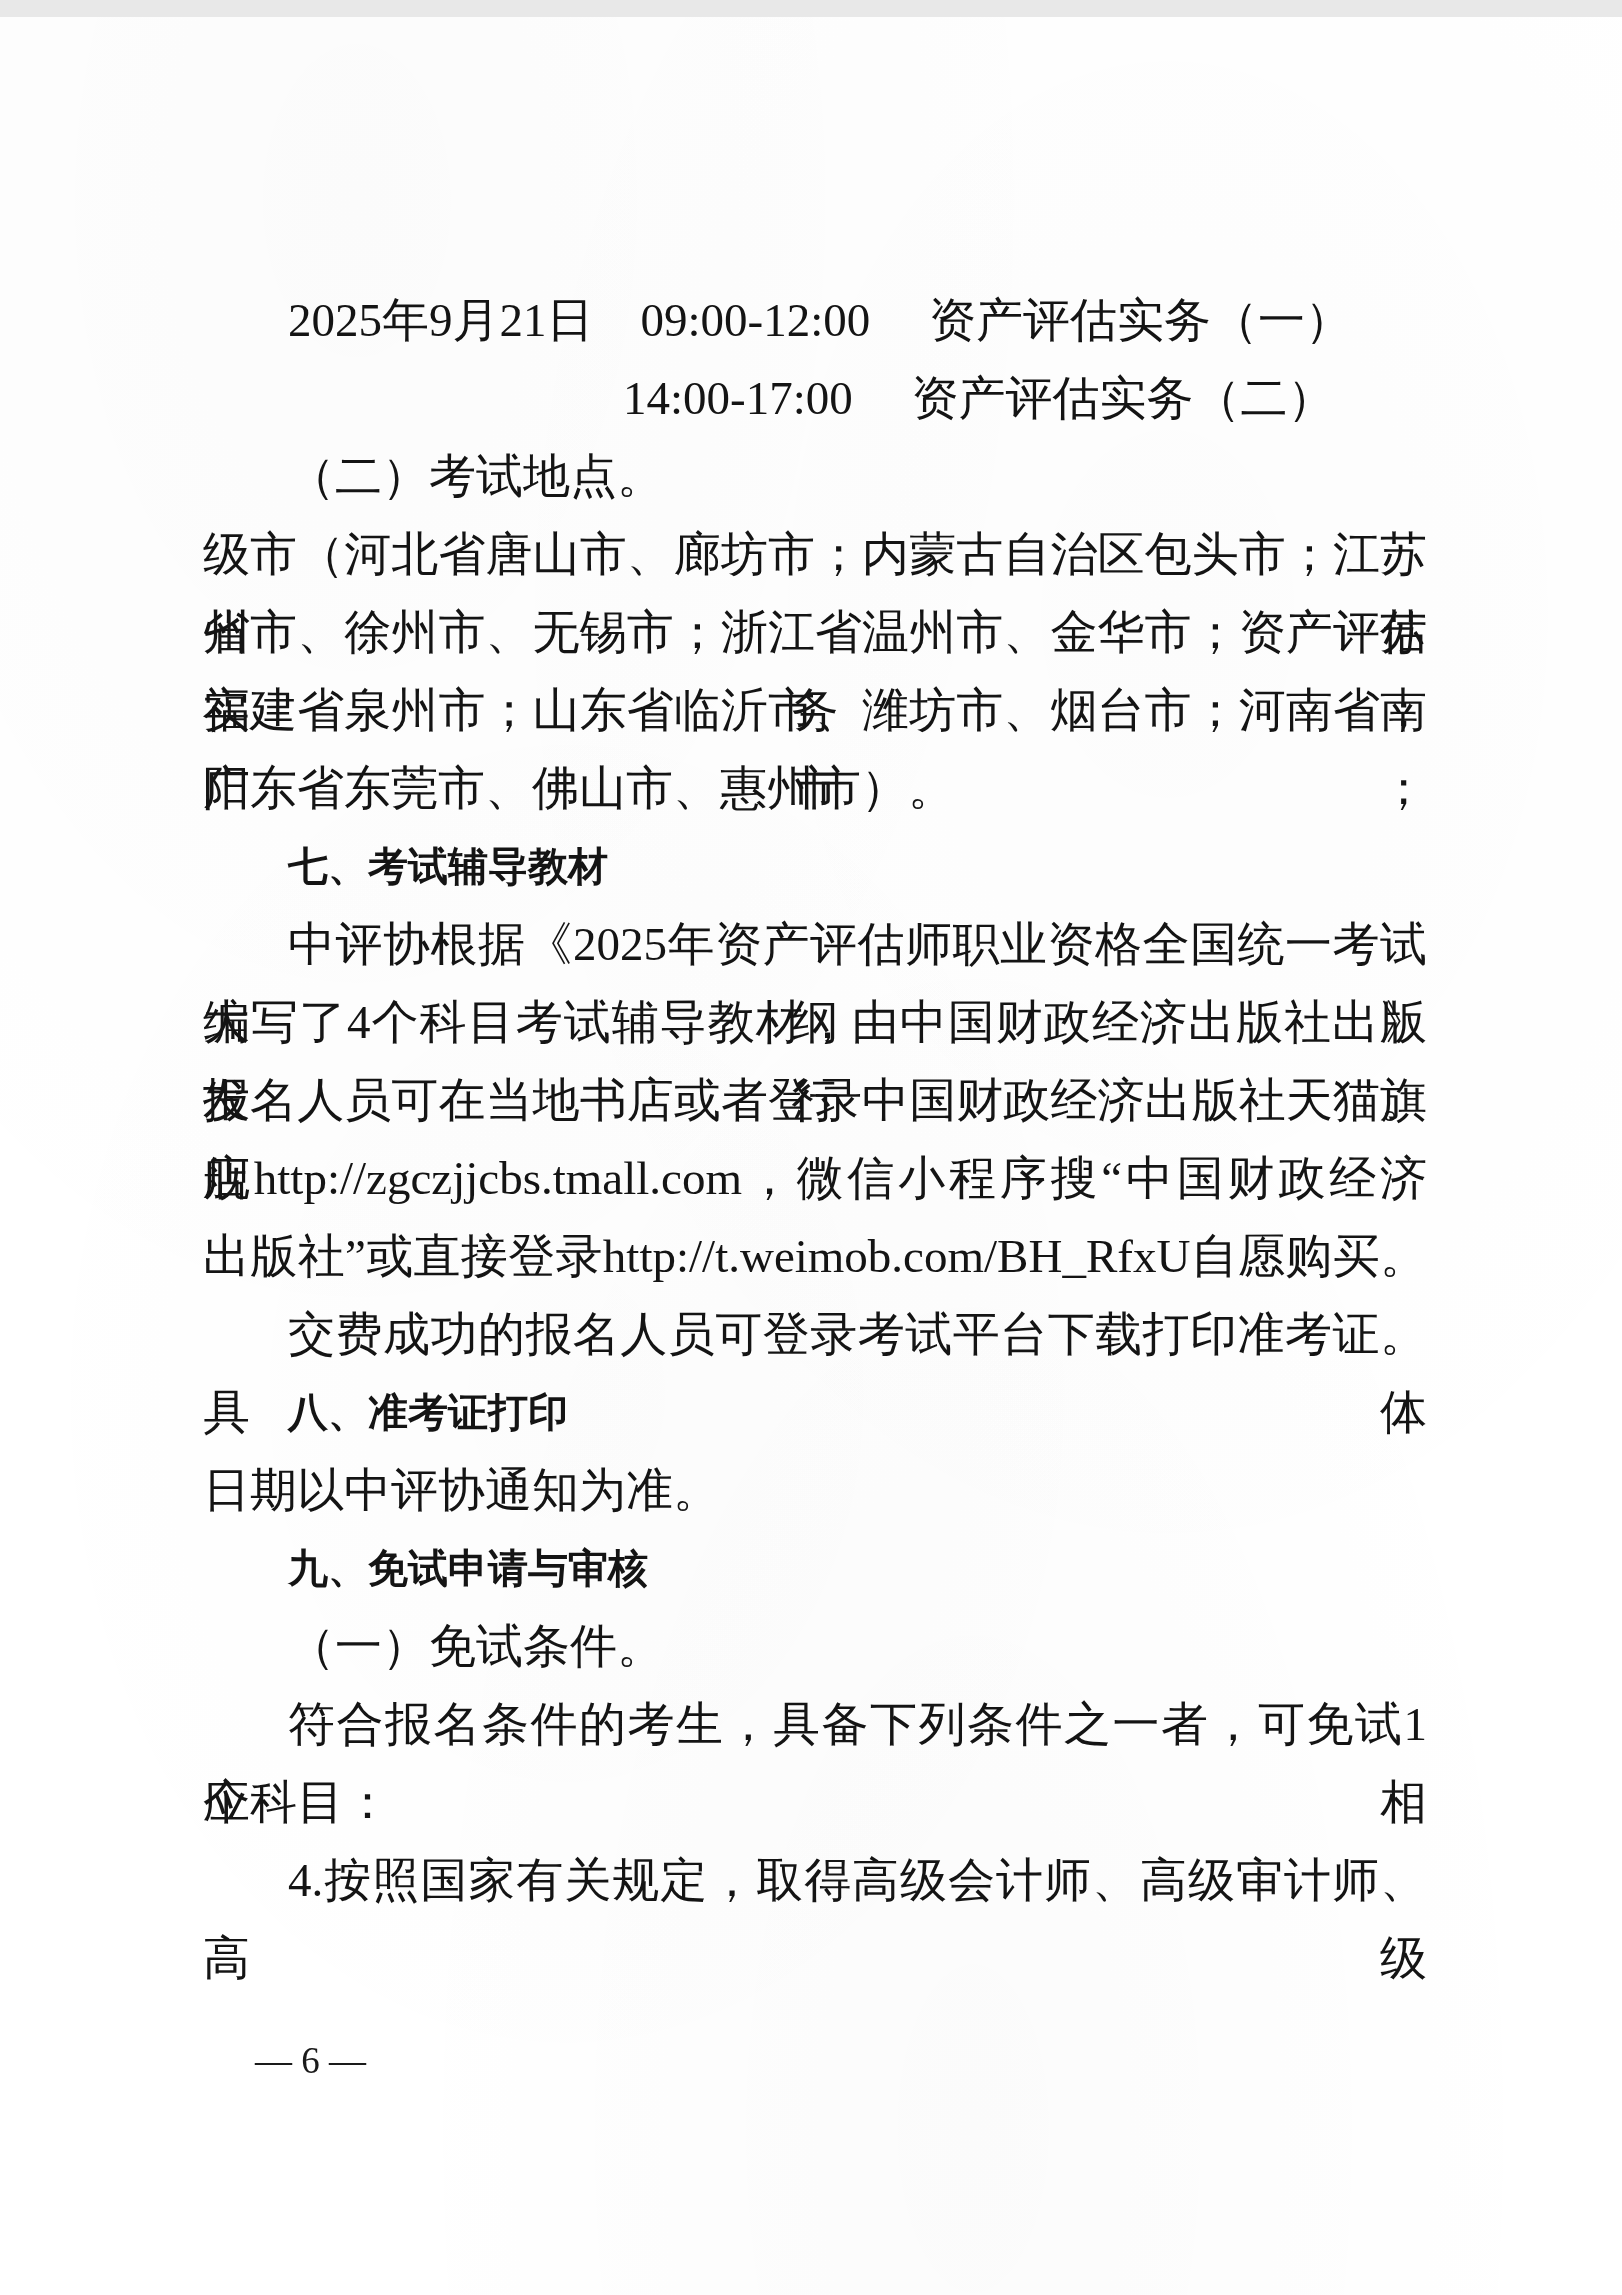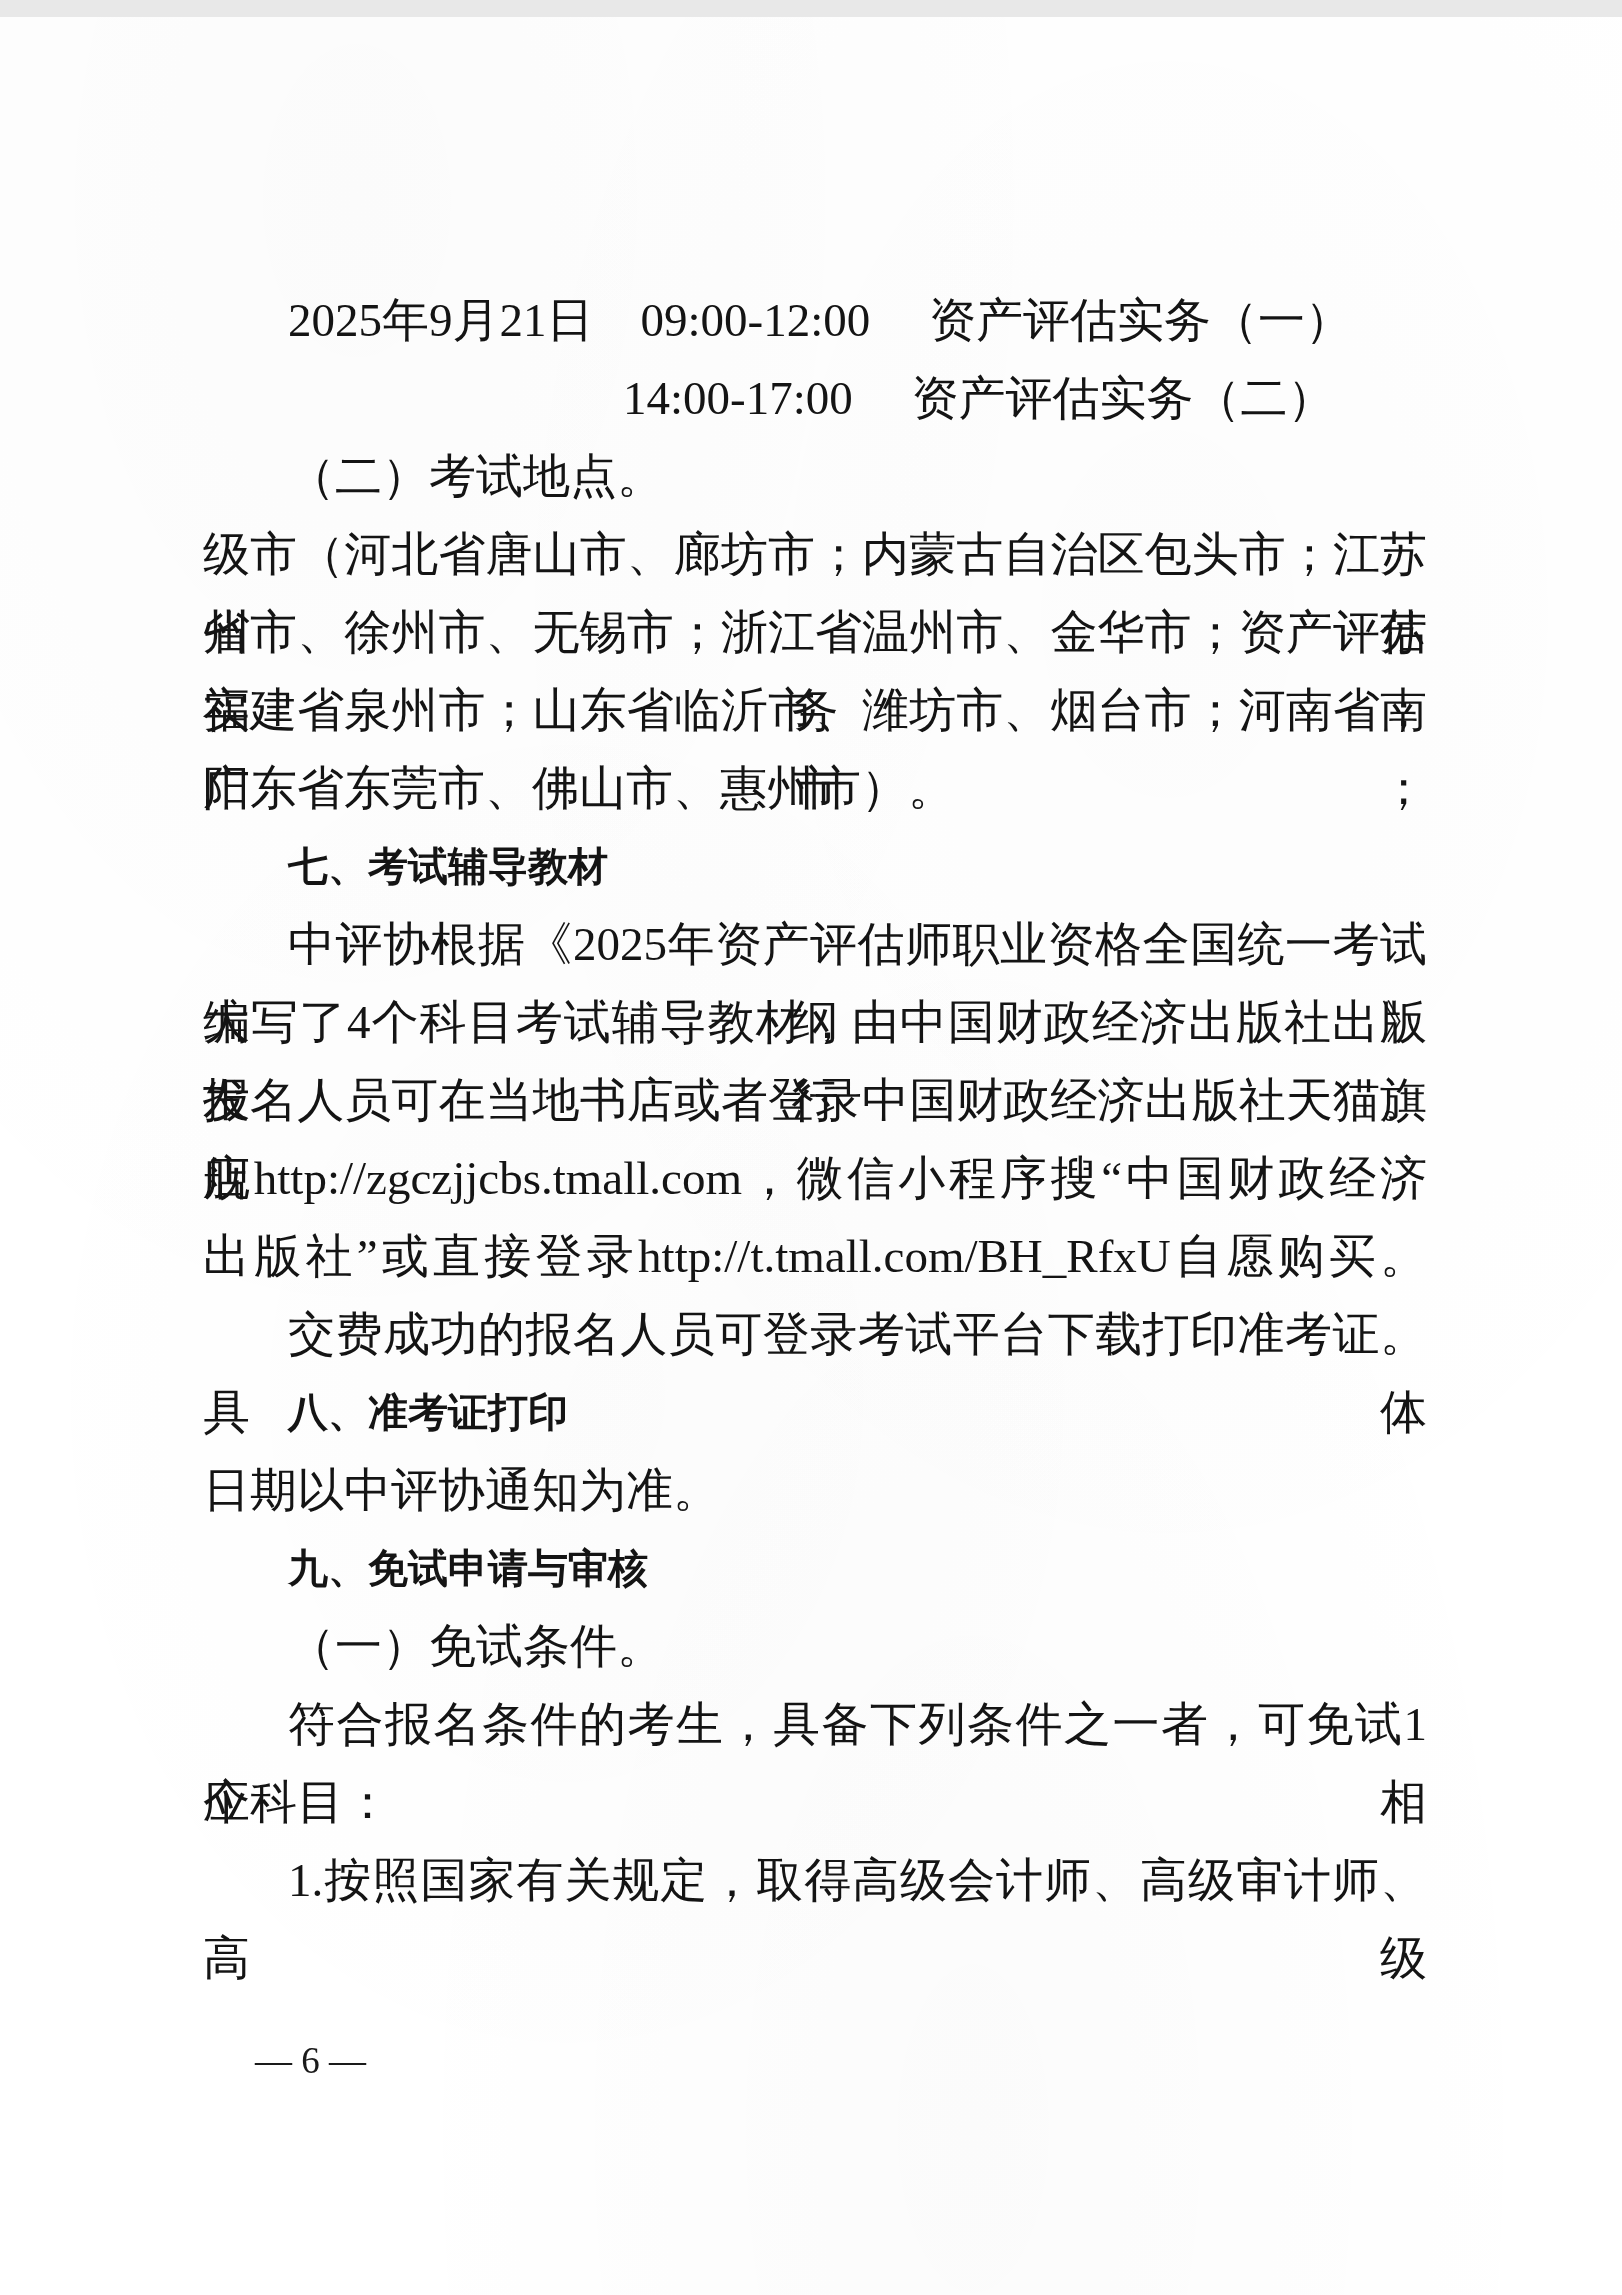--- a/index.html
+++ b/index.html
@@ -74,26 +74,26 @@
     <div class="line i2">（二）考试地点。</div>
     <div class="line fill">级市（河北省唐山市、廊坊市；内蒙古自治区包头市；江苏省苏</div>
     <div class="line fill">州市、徐州市、无锡市；浙江省温州市、金华市；资产评估实务；</div>
     <div class="line fill">福建省泉州市；山东省临沂市、潍坊市、烟台市；河南省南阳市；</div>
     <div class="line">广东省东莞市、佛山市、惠州市）。</div>
     <div class="line i2 b">七、考试辅导教材</div>
     <div class="line i2 fill">中评协根据《2025年资产评估师职业资格全国统一考试大纲》</div>
     <div class="line fill">编写了4个科目考试辅导教材，由中国财政经济出版社出版发行。</div>
     <div class="line fill">报名人员可在当地书店或者登录中国财政经济出版社天猫旗舰</div>
     <div class="line fill">店http://zgczjjcbs.tmall.com，微信小程序搜“中国财政经济</div>
-    <div class="line fill">出版社”或直接登录http://t.tmall.com/BH_RfxU自愿购买。</div>
+    <div class="line fill">出版社”或直接登录http://t.weimob.com/BH_RfxU自愿购买。</div>
     <div class="line i2 fill">交费成功的报名人员可登录考试平台下载打印准考证。具体</div>
     <div class="line i2 b">八、准考证打印</div>
     <div class="line">日期以中评协通知为准。</div>
     <div class="line i2 b">九、免试申请与审核</div>
     <div class="line i2">（一）免试条件。</div>
     <div class="line i2 fill">符合报名条件的考生，具备下列条件之一者，可免试1个相</div>
     <div class="line">应科目：</div>
-    <div class="line i2 fill">1.按照国家有关规定，取得高级会计师、高级审计师、高级</div>
+    <div class="line i2 fill">4.按照国家有关规定，取得高级会计师、高级审计师、高级</div>
   </div>
 
   <div id="footer">— 6 —</div>
 </div>
 
 
 </body></html>

